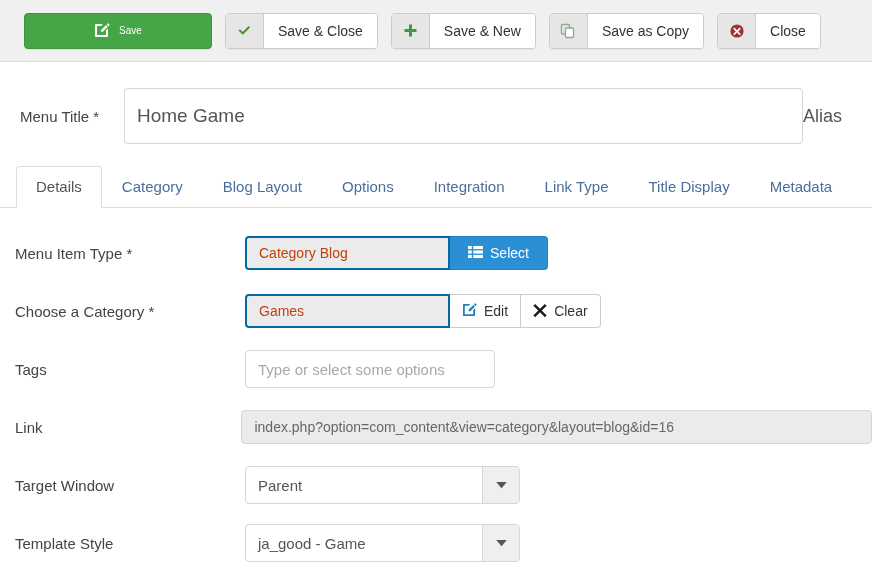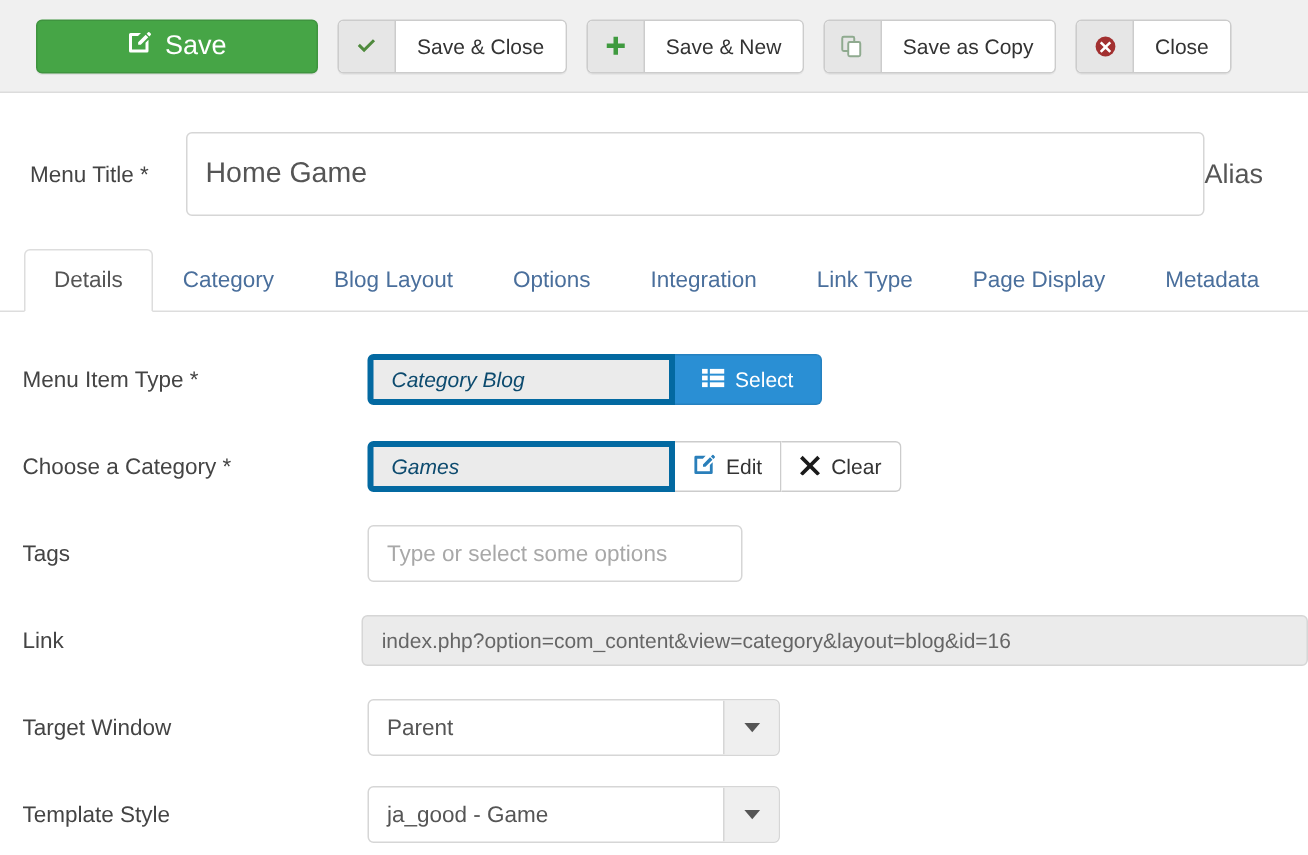--- a/index.html
+++ b/index.html
@@ -60,21 +60,21 @@
     background: #46a546;
     border: 1px solid #3f943f;
     border-radius: 4px;
     height: 34px;
     width: 186px;
     display: flex;
     align-items: center;
     justify-content: center;
     gap: 9px;
     color: #ffffff;
-    font-size: 18px;
+    font-size: 10px;
     box-shadow: 0 1px 0 rgba(0,0,0,0.06);
   }
 
   
   .title-row {
     display: flex;
     align-items: center;
     padding: 26px 0 0 0;
   }
   .title-label {
@@ -149,30 +149,29 @@
     font-size: 15px;
     color: #444444;
     white-space: nowrap;
   }
   .field-wrap {
     display: flex;
     align-items: stretch;
   }
   .readonly-box {
     background: #ebebeb;
-    border: 4px solid #0369a1;
+    border: 2px solid #0369a1;
     border-radius: 4px 0 0 4px;
     height: 34px;
     box-sizing: border-box;
     display: flex;
     align-items: center;
     padding: 0 12px;
     font-size: 14px;
-    color: #0c4a6e;
-    font-style: italic;
+    color: #c2410c;
   }
   .readonly-box.w205 { width: 205px; }
   .readonly-box.w205b { width: 205px; }
 
   .action-btn {
     height: 34px;
     box-sizing: border-box;
     display: flex;
     align-items: center;
     justify-content: center;
@@ -315,21 +314,21 @@
   <div class="alias-label">Alias</div>
 </div>
 
 <div class="tabs">
   <div class="tab active">Details</div>
   <div class="tab">Category</div>
   <div class="tab">Blog Layout</div>
   <div class="tab">Options</div>
   <div class="tab">Integration</div>
   <div class="tab">Link Type</div>
-  <div class="tab">Page Display</div>
+  <div class="tab">Title Display</div>
   <div class="tab">Metadata</div>
 </div>
 
 <div class="form">
 
   <div class="row">
     <div class="row-label">Menu Item Type *</div>
     <div class="field-wrap">
       <div class="readonly-box w205">Category Blog</div>
       <div class="action-btn action-blue">

